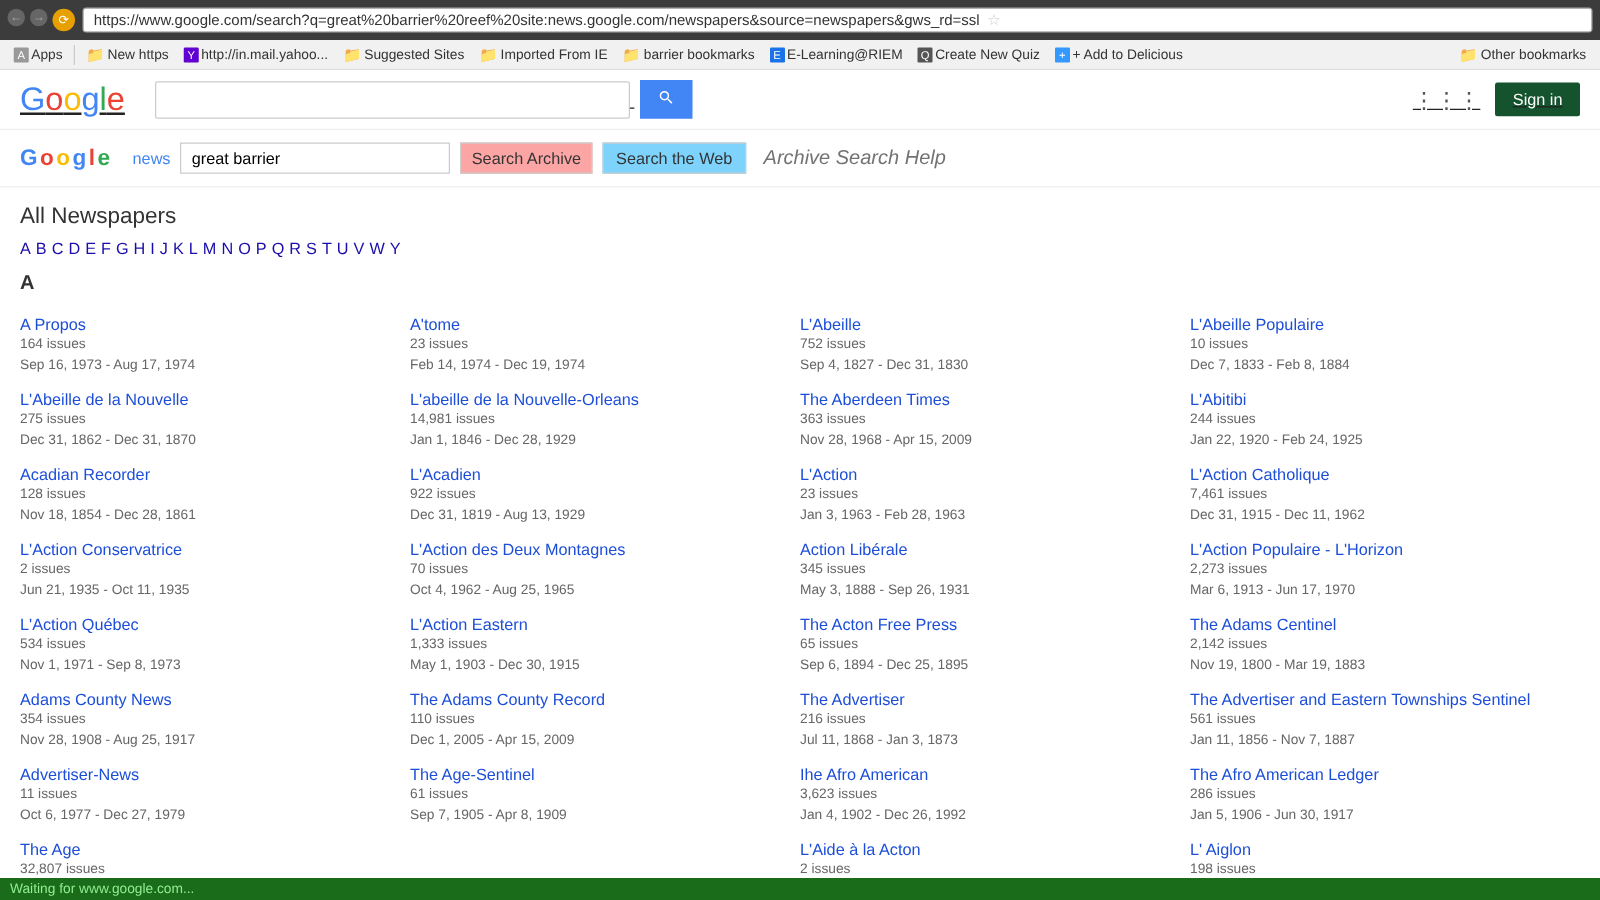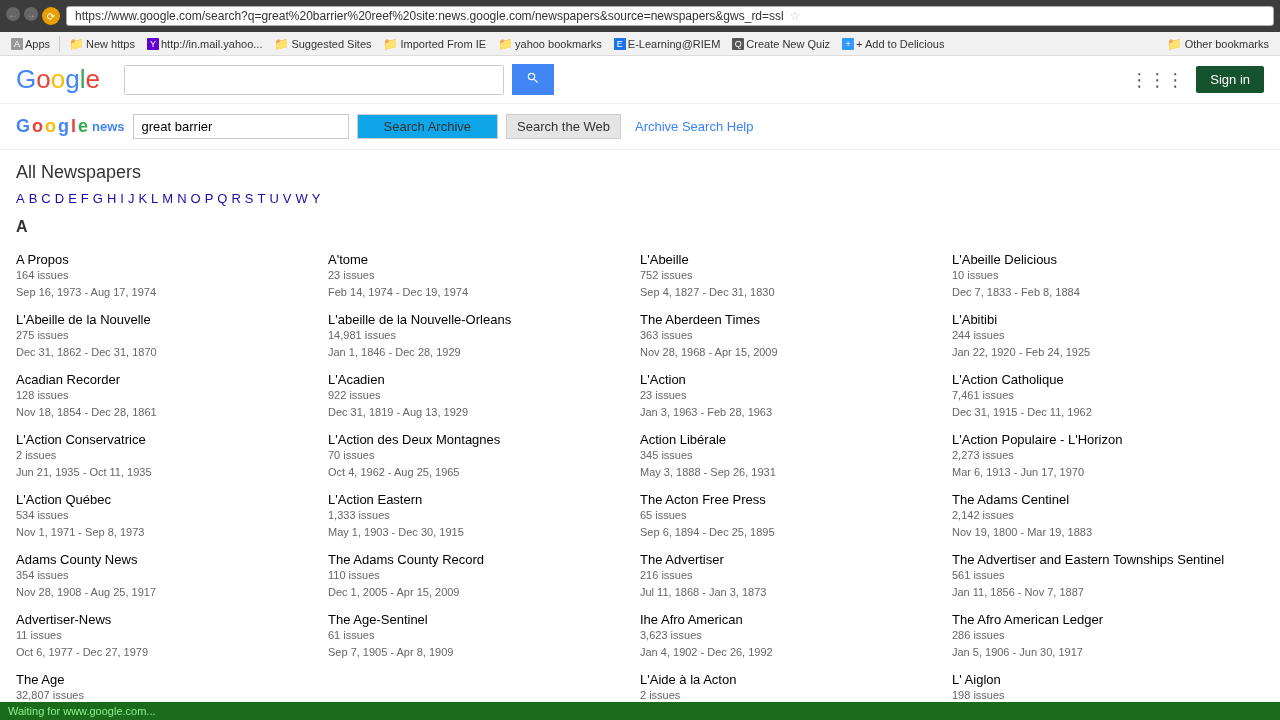--- a/index.html
+++ b/index.html
@@ -20,21 +20,21 @@
     .bookmarks-bar { background: #f1f1f1; border-bottom: 1px solid #ddd; padding: 3px 6px; display: flex; align-items: center; gap: 2px; height: 24px; overflow: hidden; }
     .bookmark-item { font-size: 11px; color: #333; padding: 1px 5px; cursor: pointer; white-space: nowrap; display: flex; align-items: center; gap: 2px; }
     .bookmark-icon { width: 12px; height: 12px; background: #999; border-radius: 1px; display: inline-block; font-size: 9px; line-height: 12px; text-align: center; color: white; }
     .folder-icon { color: #d4a017; font-size: 12px; }
     .separator { width: 1px; height: 16px; background: #ccc; margin: 0 2px; }
 
     
     .page-content { background: white; min-height: calc(720px - 56px); }
 
     
-    .google-header { display: flex; align-items: center; padding: 8px 16px; border-bottom: 1px solid #eee; gap: 24px; }
+    .google-header { display: flex; align-items: center; padding: 8px 16px; border-bottom: 1px solid #eee; gap: 24px; text-decoration: underline; }
     .google-logo { font-size: 26px; color: #4285f4; font-family: 'Arial', sans-serif; }
     .google-logo span.g { color: #4285f4; }
     .google-logo span.o1 { color: #ea4335; }
     .google-logo span.o2 { color: #fbbc05; }
     .google-logo span.g2 { color: #4285f4; }
     .google-logo span.l { color: #34a853; }
     .google-logo span.e { color: #ea4335; }
     .search-bar { flex: 1; max-width: 500px; }
     .search-bar input { width: 100%; border: 1px solid #ccc; border-radius: 2px; padding: 6px 10px; font-size: 14px; outline: none; }
     .search-btn { background: #4285f4; border: none; padding: 7px 14px; cursor: pointer; margin-left: 4px; }
@@ -43,35 +43,35 @@
     .grid-icon { font-size: 18px; color: #555; cursor: pointer; }
     .signin-btn { background: #14532d; color: white; border: none; padding: 6px 14px; border-radius: 2px; font-size: 13px; cursor: pointer; }
 
     
     .news-search-area { display: flex; align-items: center; padding: 10px 16px; gap: 8px; border-bottom: 1px solid #eee; }
     .google-news-logo { display: flex; align-items: center; gap: 2px; }
     .google-news-logo .gn-g { color: #4285f4; font-size: 18px; font-weight: bold; }
     .google-news-logo .gn-oo { color: #ea4335; font-size: 18px; font-weight: bold; }
     .google-news-logo .gn-oo2 { color: #fbbc05; font-size: 18px; font-weight: bold; }
     .google-news-logo .gn-gl { color: #4285f4; font-size: 18px; font-weight: bold; }
-    .news-text { color: #4285f4; font-size: 13px; font-weight: bold; margin-left: 2px; }
+    .news-text { color: #4285f4; font-size: 13px; font-weight: normal; margin-left: 16px; }
     .news-search-input { border: 1px solid #ccc; padding: 4px 8px; font-size: 13px; width: 216px; }
-    .archive-btn { background: #0ea5e9; border: 1px solid #ccc; padding: 4px 26px; font-size: 13px; cursor: pointer; color: #333; }
-    .web-btn { background: #e5e5e5; border: 1px solid #ccc; padding: 4px 10px; font-size: 13px; cursor: pointer; color: #333; }
-    .archive-help { color: #3b82f6; font-size: 13px; cursor: pointer; margin-left: 6px; }
+    .archive-btn { background: #fca5a5; border: 1px solid #ccc; padding: 4px 8px; font-size: 13px; cursor: pointer; color: #333; }
+    .web-btn { background: #7dd3fc; border: 1px solid #ccc; padding: 4px 10px; font-size: 13px; cursor: pointer; color: #333; }
+    .archive-help { color: #737373; font-size: 16px; cursor: pointer; margin-left: 6px; font-style: italic; }
 
     
     .main-content { padding: 12px 16px; }
     .all-newspapers-header { font-size: 18px; color: #333; font-weight: normal; margin-bottom: 8px; }
     .alphabet-nav { display: flex; gap: 4px; margin-bottom: 12px; flex-wrap: wrap; }
     .alpha-link { color: #1a0dab; font-size: 13px; cursor: pointer; text-decoration: none; }
     .section-letter { font-size: 16px; font-weight: bold; color: #333; margin: 8px 0 10px 0; }
     .newspapers-grid { display: grid; grid-template-columns: repeat(4, 1fr); gap: 0; }
     .newspaper-item { padding: 6px 12px 6px 0; }
-    .newspaper-name { color: #000000; font-size: 13px; cursor: pointer; text-decoration: none; }
+    .newspaper-name { color: #1d4ed8; font-size: 13px; cursor: pointer; text-decoration: none; }
     .newspaper-meta { color: #666; font-size: 11px; line-height: 1.5; }
     
     
     .status-bar { background: #1a6b1a; color: #90ee90; font-size: 11px; padding: 2px 8px; position: fixed; bottom: 0; left: 0; right: 0; height: 18px; display: flex; align-items: center; }
   </style>
 </head>
 <body>
 
 <div class="browser-chrome">
   <div class="browser-buttons">
@@ -102,21 +102,21 @@
   <div class="bookmark-item">
     <span class="folder-icon">📁</span>
     <span>Suggested Sites</span>
   </div>
   <div class="bookmark-item">
     <span class="folder-icon">📁</span>
     <span>Imported From IE</span>
   </div>
   <div class="bookmark-item">
     <span class="folder-icon">📁</span>
-    <span>yahoo bookmarks</span>
+    <span>barrier bookmarks</span>
   </div>
   <div class="bookmark-item">
     <span class="bookmark-icon" style="background:#1a73e8;">E</span>
     <span>E-Learning@RIEM</span>
   </div>
   <div class="bookmark-item">
     <span class="bookmark-icon" style="background:#555;">Q</span>
     <span>Create New Quiz</span>
   </div>
   <div class="bookmark-item">
@@ -298,21 +298,21 @@
         </div>
         <div class="newspaper-item">
           <div><a class="newspaper-name">L'Aide à la Acton</a></div>
           <div class="newspaper-meta">2 issues<br>Jun 7, 1918 - Jun 8, 1918</div>
         </div>
 
       </div>
 
       <div>
         <div class="newspaper-item">
-          <div><a class="newspaper-name">L'Abeille Delicious</a></div>
+          <div><a class="newspaper-name">L'Abeille Populaire</a></div>
           <div class="newspaper-meta">10 issues<br>Dec 7, 1833 - Feb 8, 1884</div>
         </div>
         <div class="newspaper-item">
           <div><a class="newspaper-name">L'Abitibi</a></div>
           <div class="newspaper-meta">244 issues<br>Jan 22, 1920 - Feb 24, 1925</div>
         </div>
         <div class="newspaper-item">
           <div><a class="newspaper-name">L'Action Catholique</a></div>
           <div class="newspaper-meta">7,461 issues<br>Dec 31, 1915 - Dec 11, 1962</div>
         </div>

